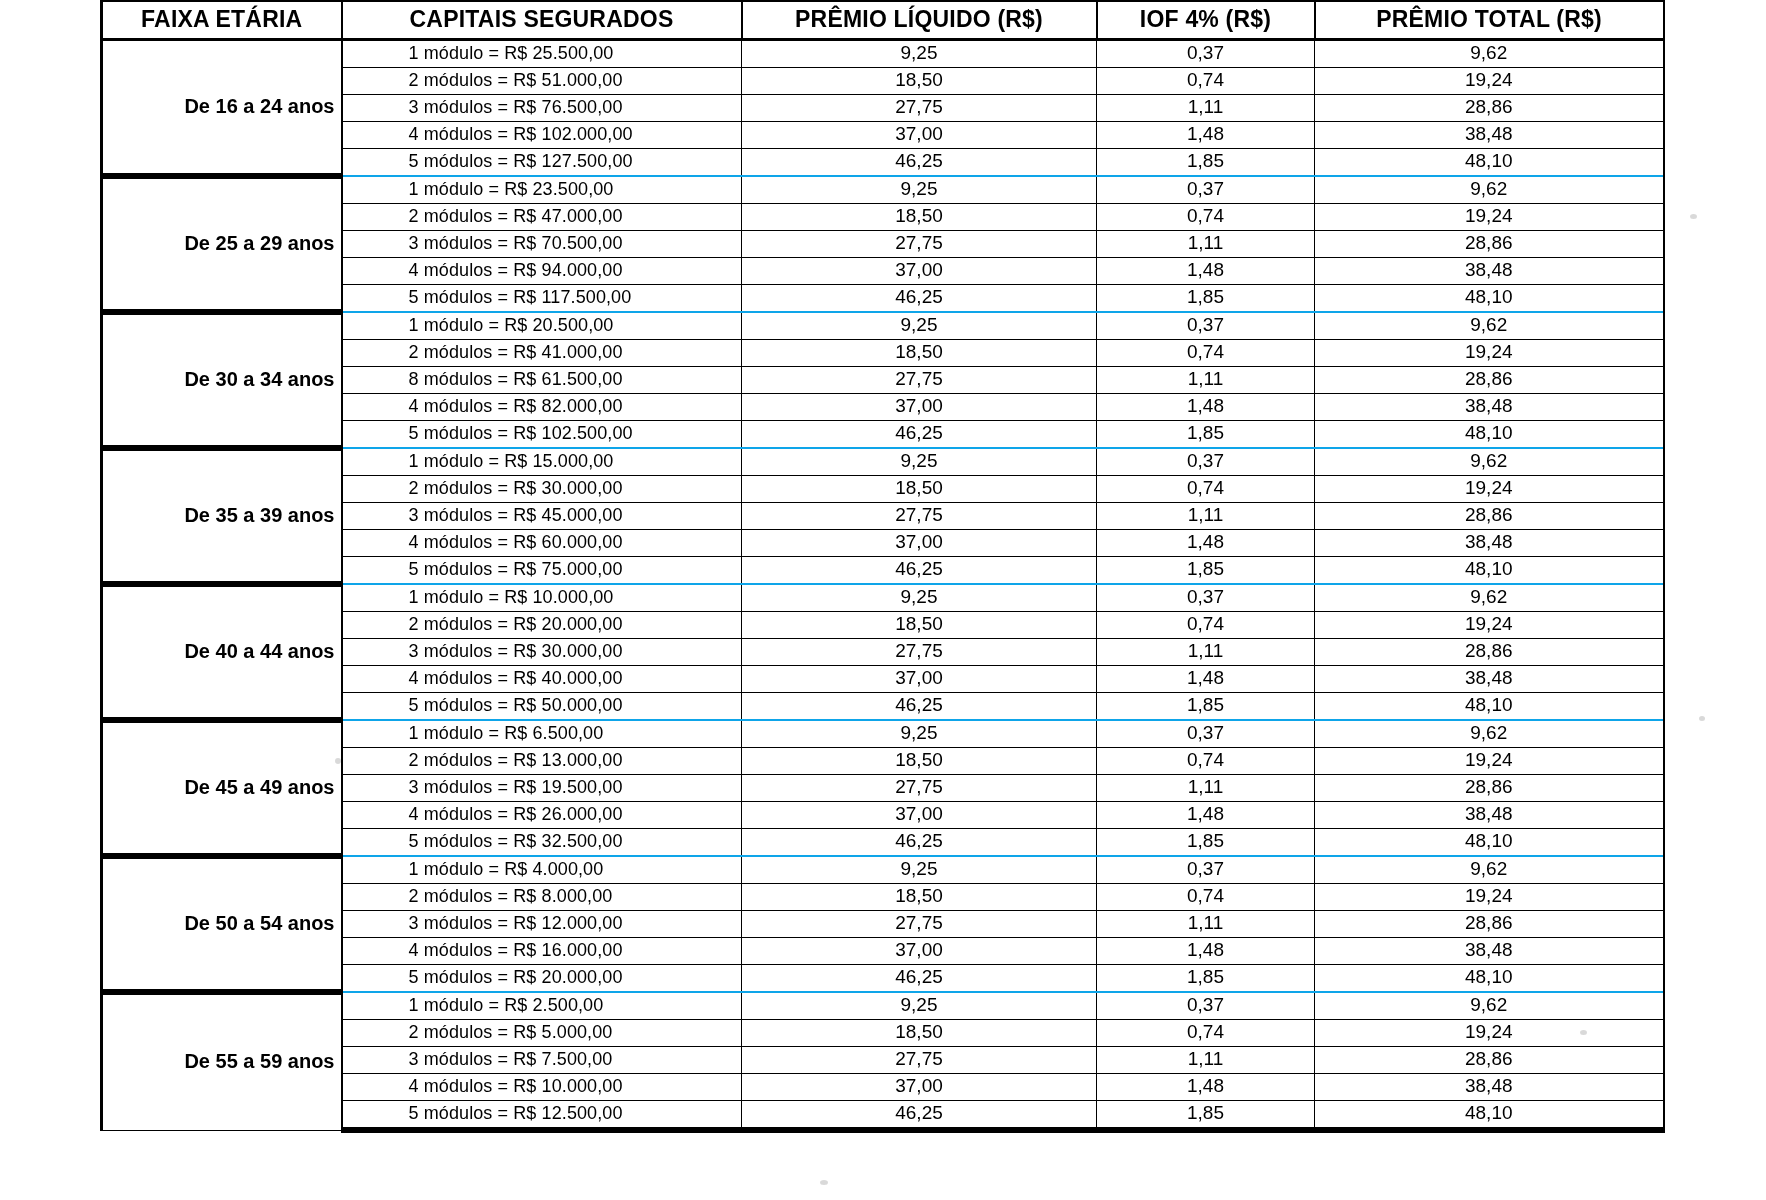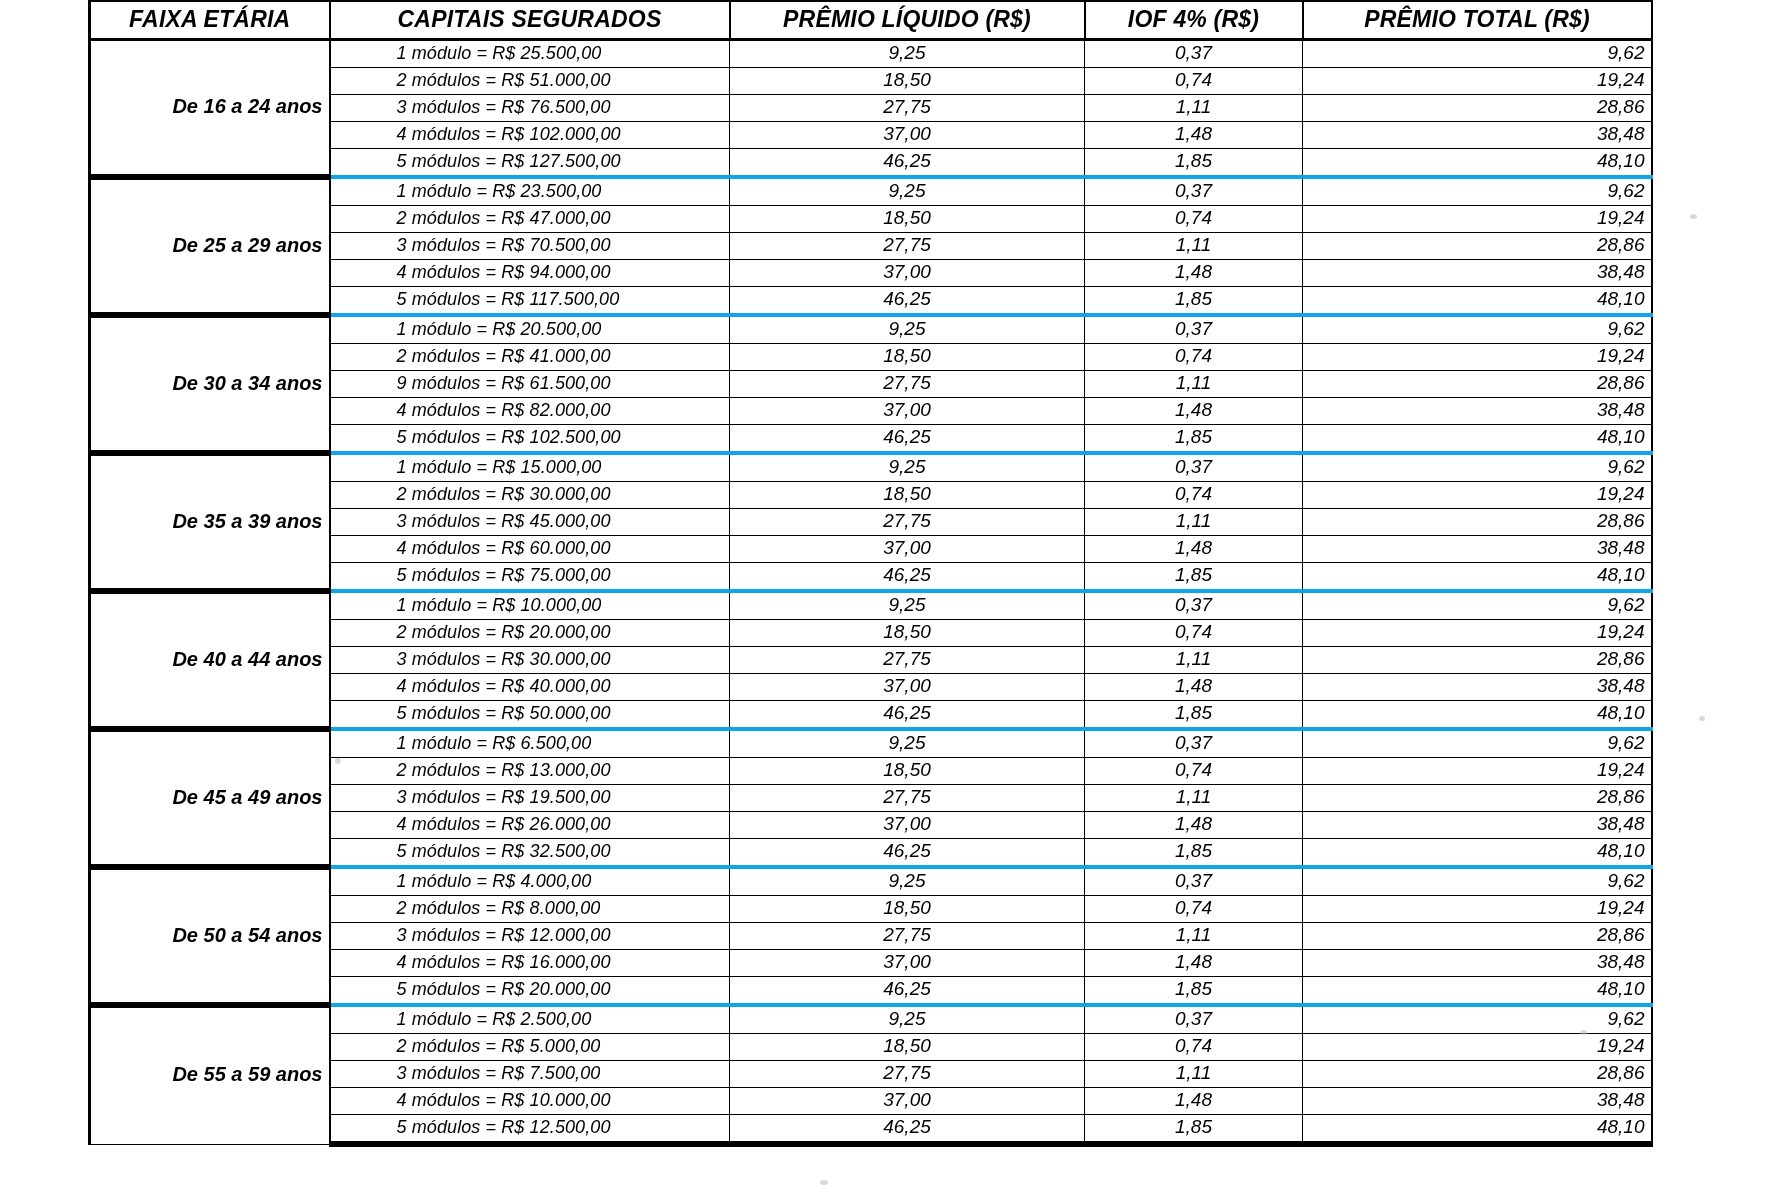--- a/index.html
+++ b/index.html
@@ -10,24 +10,23 @@
   body {
     width: 1766px;
     height: 1200px;
     font-family: "Liberation Sans", sans-serif;
     color: #000000;
     position: relative;
     overflow: hidden;
   }
   #sheet {
     position: absolute;
-    left: 88px;
+    left: 100px;
     top: 0px;
     width: 1562px;
-    font-style: italic;
   }
   table.rate-table {
     border-collapse: collapse;
     table-layout: fixed;
     width: 1562px;
     background: #fff;
   }
   table.rate-table col.c-age    { width: 240px; }
   table.rate-table col.c-cap    { width: 400px; }
   table.rate-table col.c-prem   { width: 355px; }
@@ -75,24 +74,24 @@
     text-align: left;
     padding-left: 66px;
     font-size: 18px;
     letter-spacing: 0.1px;
   }
   tbody td.num {
     text-align: center;
   }
   tbody td.total {
     border-right: 2px solid #000;
-    text-align: right;
+    text-align: center;
   }
   tbody tr.group-start td {
-    border-top: 4px solid #0ea5e9;
+    border-top: 2px solid #0ea5e9;
   }
   tbody tr.group-start td.age {
     border-top: 6px solid #000;
   }
   tbody tr.last-row td {
     border-bottom: 6px solid #000000;
   }
   
   .speck {
     position: absolute;
@@ -192,21 +191,21 @@
           <td class="num">0,37</td>
           <td class="total">9,62</td>
         </tr>
         <tr>
           <td class="cap">2 módulos = R$  41.000,00</td>
           <td class="num">18,50</td>
           <td class="num">0,74</td>
           <td class="total">19,24</td>
         </tr>
         <tr>
-          <td class="cap">9 módulos = R$  61.500,00</td>
+          <td class="cap">8 módulos = R$  61.500,00</td>
           <td class="num">27,75</td>
           <td class="num">1,11</td>
           <td class="total">28,86</td>
         </tr>
         <tr>
           <td class="cap">4 módulos = R$  82.000,00</td>
           <td class="num">37,00</td>
           <td class="num">1,48</td>
           <td class="total">38,48</td>
         </tr>

